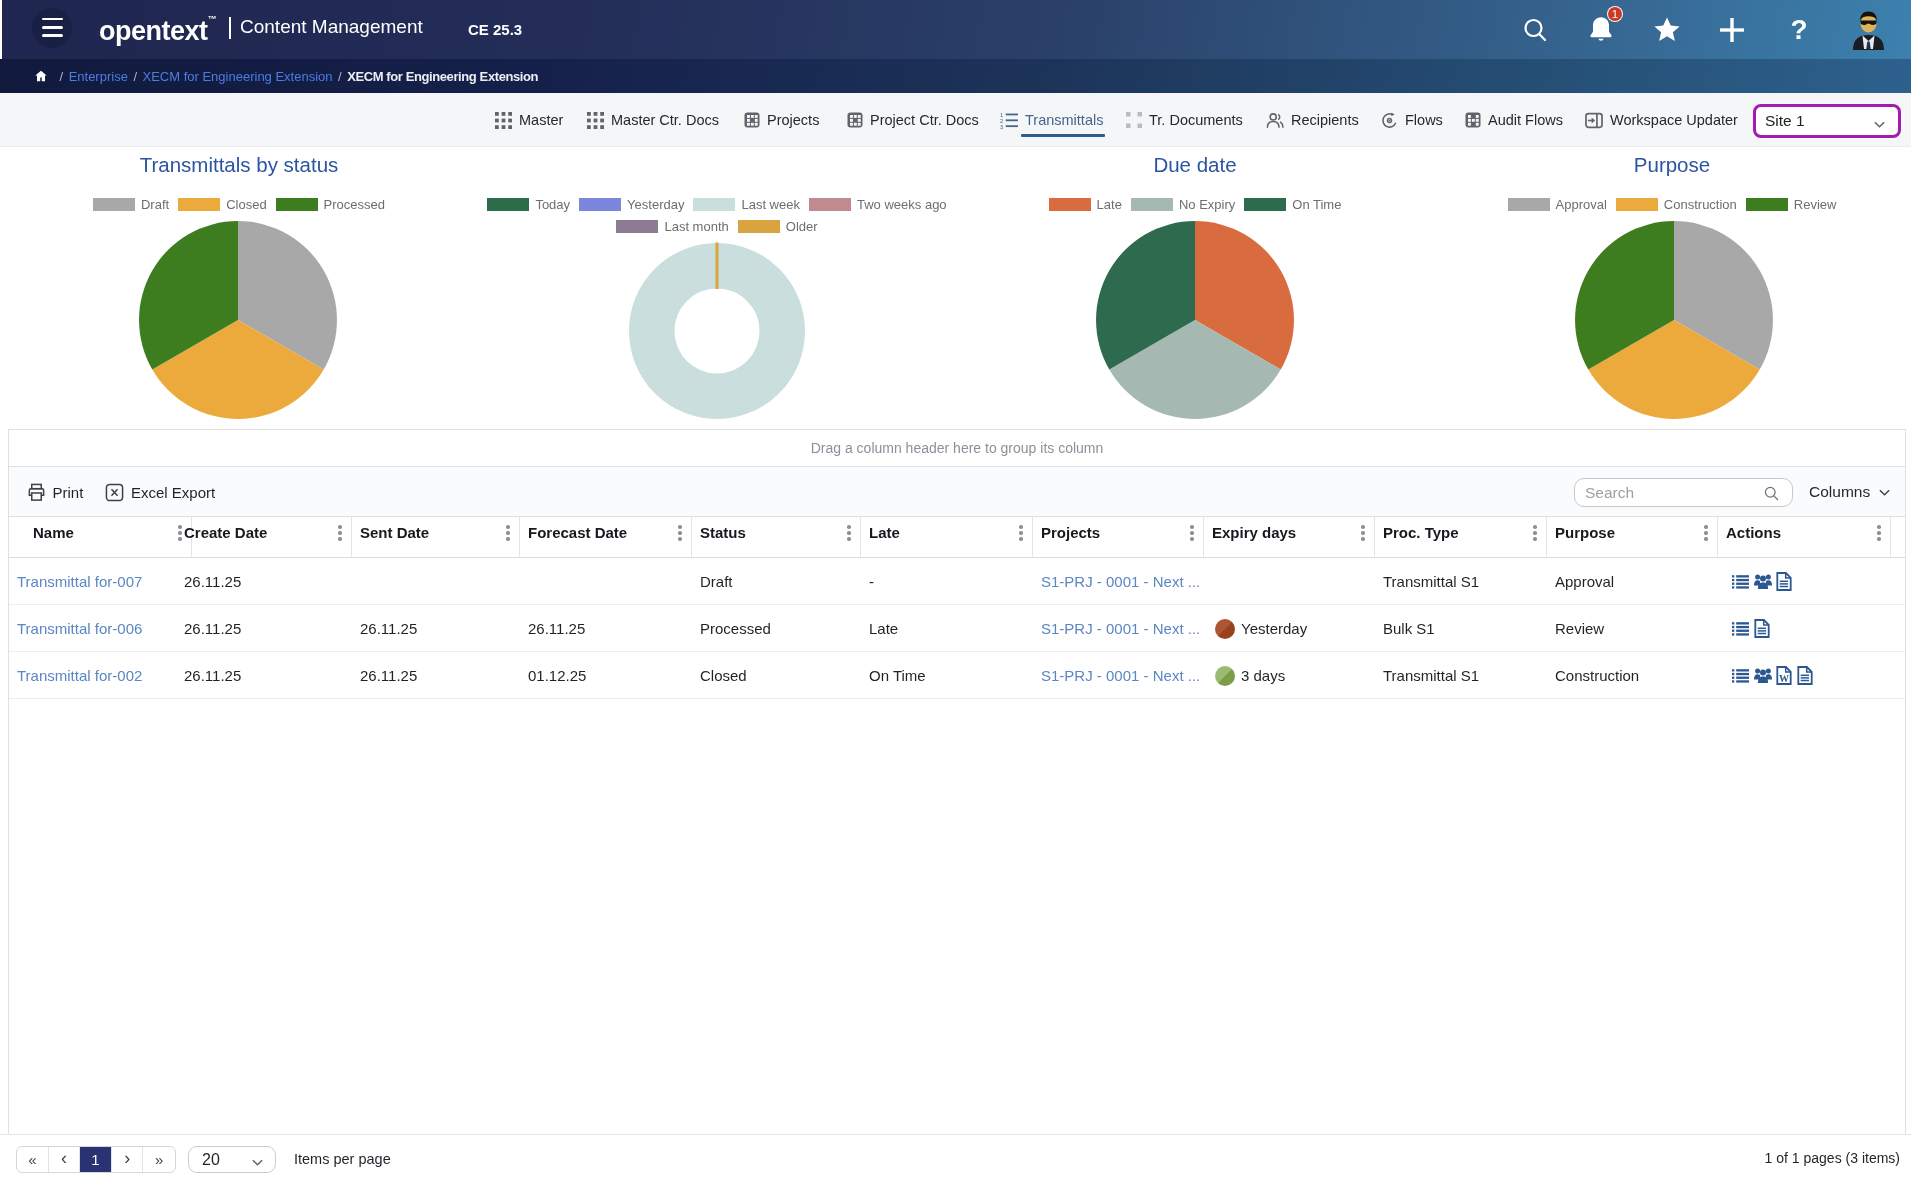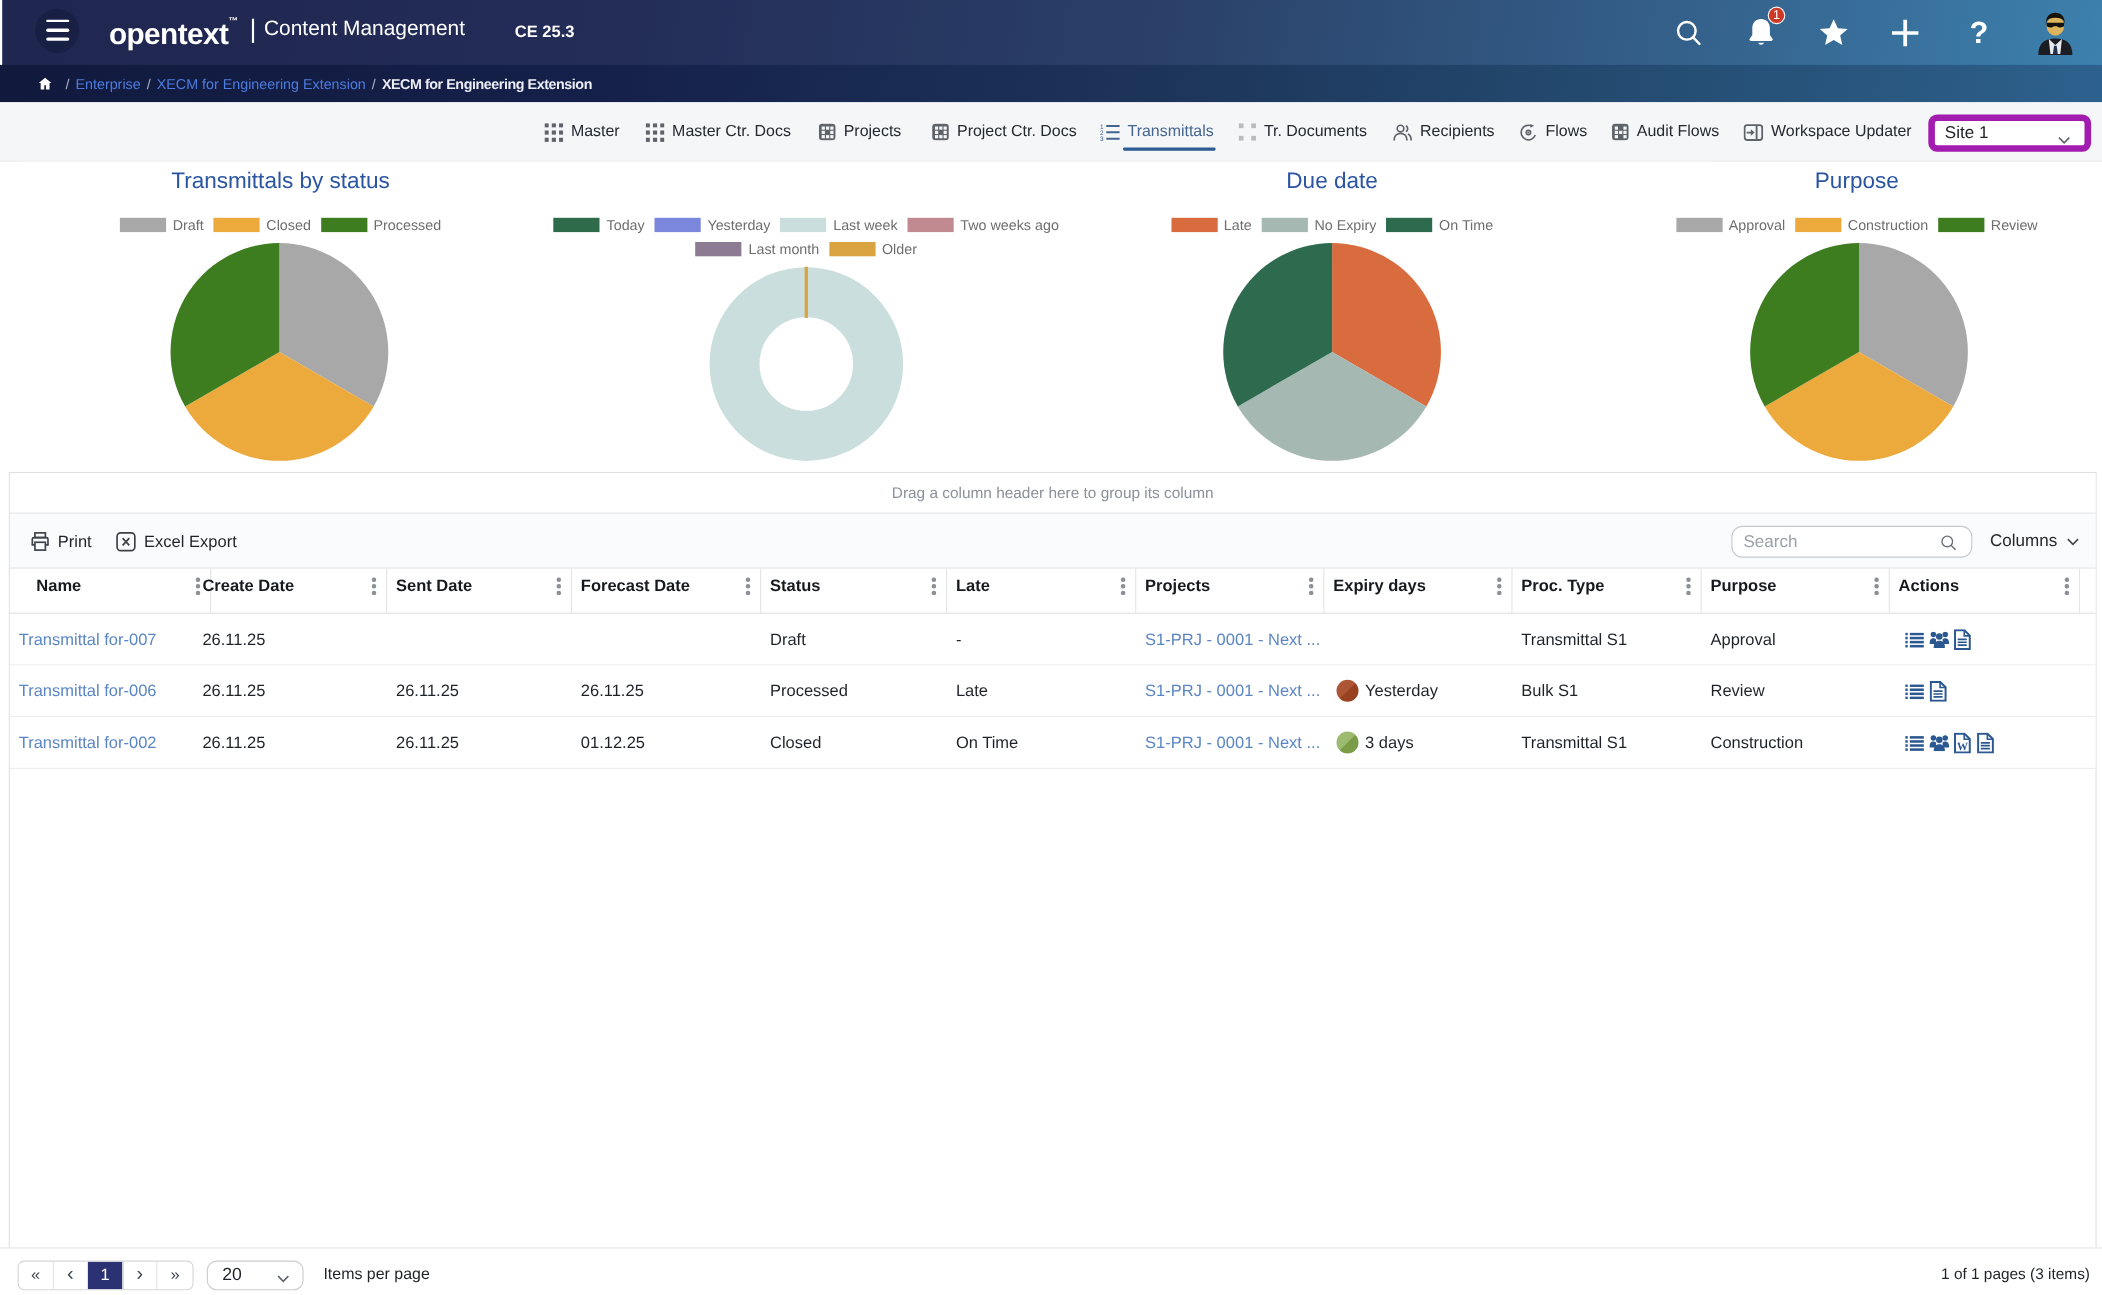--- a/index.html
+++ b/index.html
@@ -22,24 +22,24 @@
   display:flex; align-items:center; font-size:13px; }
 #crumbbar .sep { color:#aab3c8; margin:0 0; font-size:13px; padding:0 5.5px; }
 #crumbbar a { color:#4d7ce0; text-decoration:none; }
 #crumbbar .cur { color:#eceef5; font-weight:bold; letter-spacing:-0.4px; }
 
 #tabbar { position:absolute; left:0; top:93px; width:1911px; height:54px; background:#f5f6f7; border-bottom:1px solid #ececee; }
 .tab { position:absolute; top:0; height:54px; display:flex; align-items:center; gap:7px; font-size:14.5px; color:#24292f; }
 .tab svg { flex:none; }
 .tab.active { color:#44658f; }
 .tab.active:after { content:""; position:absolute; left:21px; right:-2px; bottom:10px; height:3px; background:#2d5b94; border-radius:1px; }
-#sitesel { position:absolute; right:10px; top:11px; width:148px; height:34px; background:#fff; border:6px solid #a21caf; border-radius:8px; font-size:15.5px; color:#202225; display:flex; align-items:center; padding-left:9px; }
+#sitesel { position:absolute; right:10px; top:11px; width:148px; height:34px; background:#fff; border:3px solid #a21caf; border-radius:8px; font-size:15.5px; color:#202225; display:flex; align-items:center; padding-left:9px; }
 #sitesel svg { position:absolute; right:12px; top:11px; }
 
-#charts { position:absolute; left:16px; top:147px; width:1540px; height:282px; background:#fff; }
+#charts { position:absolute; left:0; top:147px; width:1540px; height:282px; background:#fff; }
 .ctitle { position:absolute; top:6px; width:100%; text-align:center; font-size:20.5px; color:#2b55a1; }
 .legend { position:absolute; width:100%; display:flex; justify-content:center; }
 .litem { display:flex; align-items:center; margin:0 4.5px; }
 .lsw { width:42px; height:13.5px; margin-right:6px; }
 .litem span { font-size:13px; color:#6e6e6e; white-space:nowrap; }
 
 #grid { position:absolute; left:8px; top:429px; width:1898px; height:705px; border:1px solid #e0e0e2; border-bottom:none; background:#fff; }
 #dragbar { position:absolute; left:0; top:0; width:100%; height:37px; border-bottom:1px solid #e0e0e2; color:#8b909a; font-size:14px; text-align:center; line-height:37px; background:#fff; }
 #toolbar { position:absolute; left:0; top:37px; width:100%; height:50px; background:#fafbfc; border-bottom:1px solid #e0e0e2; }
 .tbtn { position:absolute; top:0; height:50px; display:flex; align-items:center; gap:7px; font-size:15px; color:#1f2328; }

